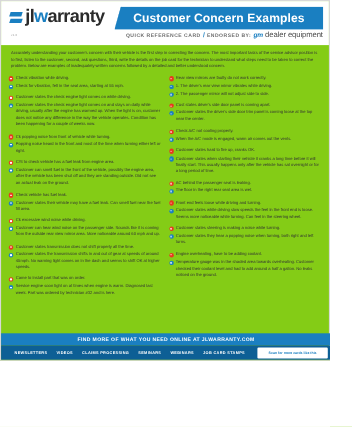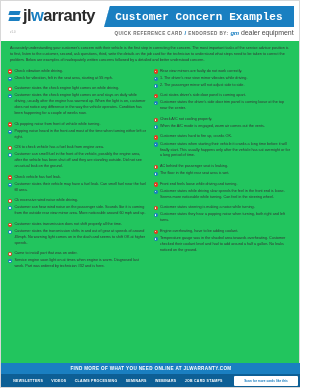--- a/index.html
+++ b/index.html
@@ -4,22 +4,22 @@
 <style>
   * { box-sizing: border-box; margin: 0; padding: 0; }
   html, body {
     width: 300px; height: 388px;
     background: #ffffff;
     font-family: "Liberation Sans", sans-serif;
     overflow: hidden;
   }
   .page {
     position: relative;
-    width: 300px; height: 388px;
-    background: #22c55e;
+    width: 300px; height: 328px;
+    background: #84cc16;
     border: 1px solid #d8d8d8;
   }
 
   
   .header {
     position: relative;
     height: 40px;
     background: #ffffff;
   }
   .logo-wrap {
@@ -56,21 +56,21 @@
     display: flex; align-items: center; justify-content: center;
   }
   .title-banner .tilt {
     position: absolute; left: -7px; top: 0;
     width: 10px; height: 21px; background: #1a7fc1;
     transform: skewX(-18deg);
   }
   .title-text {
     position: relative;
     color: #ffffff; font-size: 11px; font-weight: bold;
-    letter-spacing: .1px; white-space: nowrap; font-family: Liberation Mono, monospace;
+    letter-spacing: .1px; white-space: nowrap;
   }
   .subtitle-row {
     position: absolute; left: 112px; top: 28px;
     width: 182px;
     display: flex; align-items: baseline; justify-content: center;
     gap: 2px; white-space: nowrap;
   }
   .sub-qrc {
     font-size: 4.6px; font-weight: bold; color: #6d6d6d;
     letter-spacing: .45px;

